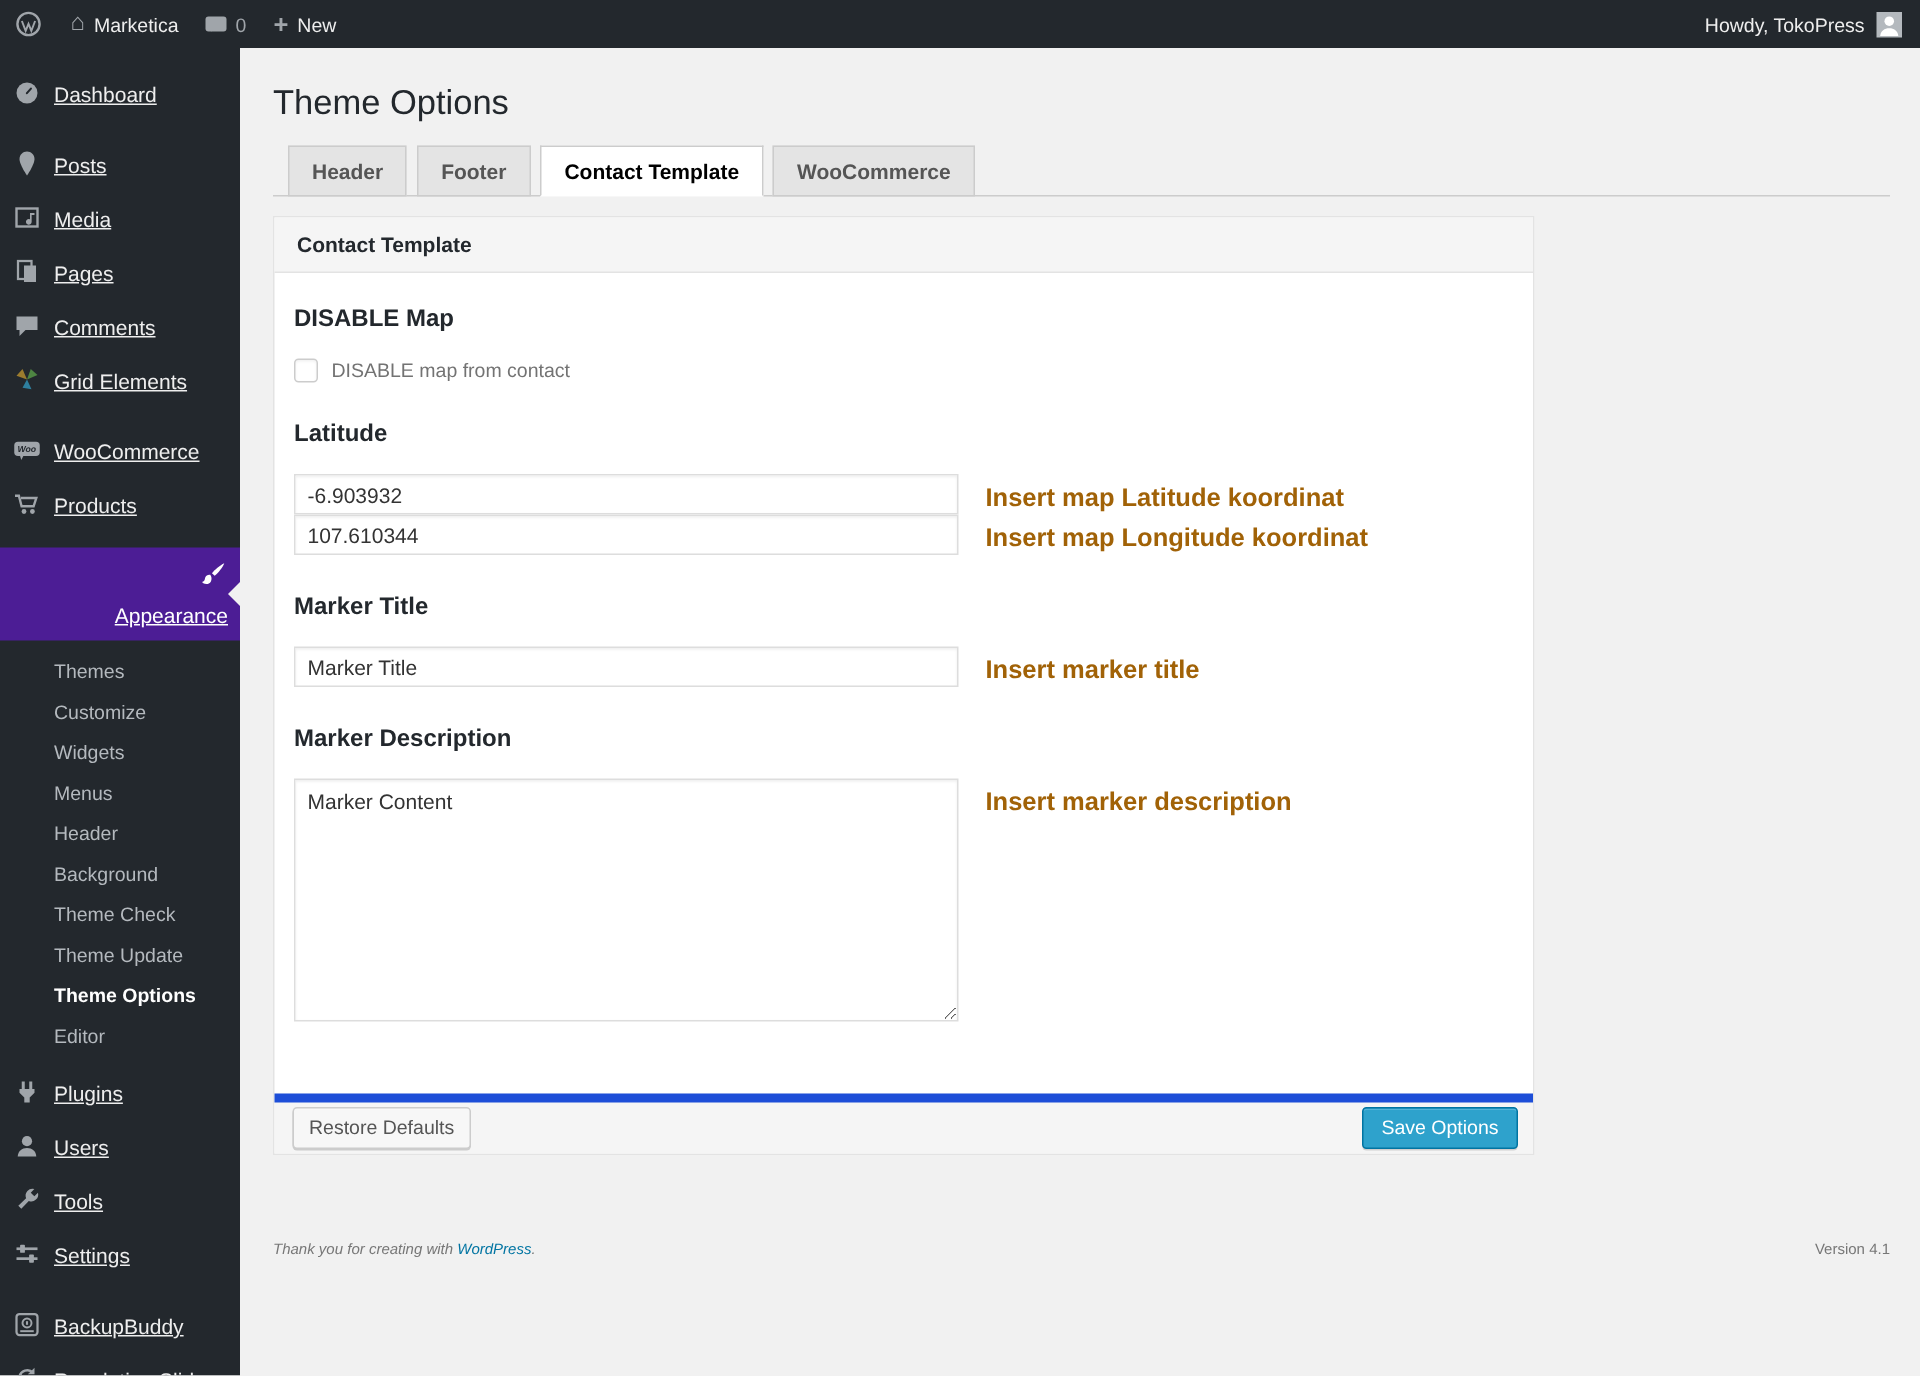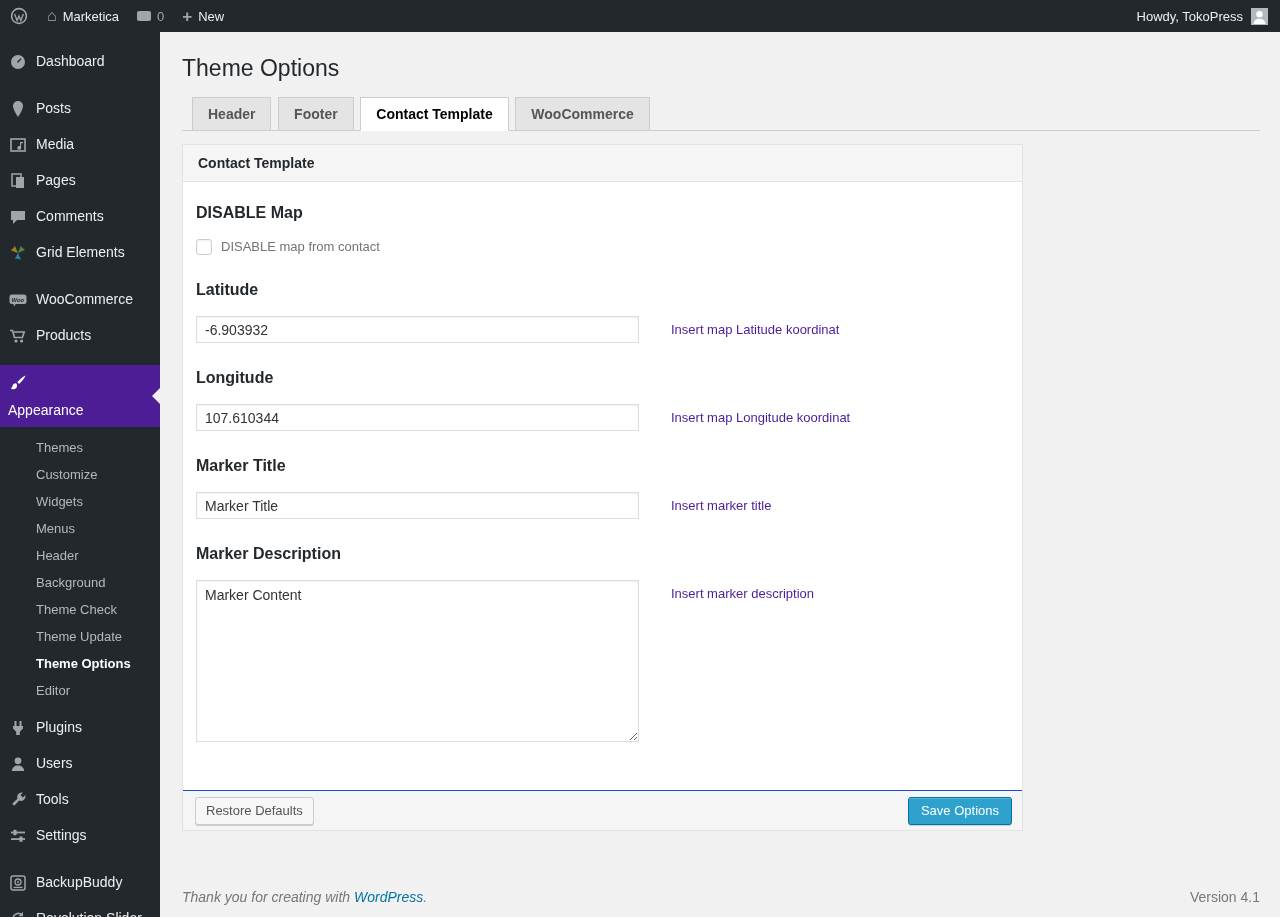--- a/index.html
+++ b/index.html
@@ -32,22 +32,22 @@
     border:4px solid transparent; border-top-color:#a0a5aa; border-left-width:2px; border-right-width:4px; }
   .howdy { padding:0 12px; gap:8px;text-align:right; }
   .avatar { width:17px; height:17px; background:#b4b9be; display:inline-flex; align-items:flex-end; justify-content:center; overflow:hidden; }
 
   
   .sidebar {
     position:absolute; top:32px; left:0; bottom:0; width:160px;
     background:#23282d; padding-top:12px; z-index:40;
   }
   .menu-item {
-    display:flex; align-items:flex-start; gap:8px;
-    padding:8px 8px; font-size:14px; color:#eee; cursor:pointer; line-height:18px;
+    display:flex; align-items:flex-end; gap:8px;
+    padding:8px 8px; font-size:14px; color:#eee; cursor:pointer; line-height:18px;text-decoration:underline;
   }
   .micon { width:20px; height:20px; flex:none; display:inline-flex; align-items:center; justify-content:center; }
   .micon svg { display:block; }
   .gap { margin-top:11px; }
   .menu-item.active {
     background:#4c1d95; color:#fff; position:relative;flex-direction:column;
   }
   .menu-item.active:after {
     content:""; position:absolute; right:0; top:50%; margin-top:-8px;
     border:8px solid transparent; border-right-color:#f1f1f1;
@@ -81,53 +81,53 @@
   }
   .panel-body { padding:10px 20px 48px 13px; }
   .field-label { font-size:16px; font-weight:700; color:#23282d; margin:26px 0 17px; }
   .field-label.first { margin-top:12px; }
   .checkbox-row { display:flex; align-items:flex-start; gap:9px; color:#737373; font-size:13px; }
   .checkbox-row input[type=checkbox] {
     appearance:none; -webkit-appearance:none; width:16px; height:16px;
     border:1px solid #ccc; border-radius:3px; background:#fff; cursor:pointer;
     box-shadow: inset 0 1px 2px rgba(0,0,0,.06);
   }
-  .input-row { display:flex; align-items:flex-start; gap:32px; }
+  .input-row { display:flex; align-items:flex-start; gap:18px; }
   .input-row input[type=text] {
     width:443px; height:27px; border:1px solid #ddd; background:#fff;
     box-shadow: inset 0 1px 2px rgba(0,0,0,.07);
     font-family:"Liberation Sans",sans-serif; font-size:14px; color:#333; padding:3px 8px;
   }
   .input-row textarea {
     width:443px; height:162px; border:1px solid #ddd; background:#fff;
     box-shadow: inset 0 1px 2px rgba(0,0,0,.07);
     font-family:"Liberation Sans",sans-serif; font-size:14px; color:#333; padding:6px 8px;
     resize: vertical;
   }
-  .help { color:#4c1d95; font-size:13px; padding-top:6px; }
+  .help { color:#a16207; font-size:17px; padding-top:6px;font-weight:bold; }
 
   .panel-footer {
-    background:#f5f5f5; border-top:1px solid #1d4ed8;
+    background:#f5f5f5; border-top:6px solid #1d4ed8;
     padding:6px 10px 6px 12px; display:flex; justify-content:space-between; align-items:center;
     height:40px;
   }
   .btn { font-family:"Liberation Sans",sans-serif; font-size:13px; border-radius:3px; cursor:pointer; line-height:16px; }
   .btn-secondary {
     background:#f7f7f7; border:1px solid #ccc; color:#555;
     padding:5px 10px; box-shadow:0 1px 0 #ccc;
   }
   .btn-primary {
     background:#2ea2cc; border:1px solid #0074a2; color:#fff;
     padding:5px 12px;
     box-shadow: inset 0 1px 0 rgba(120,200,230,.5), 0 1px 0 rgba(0,0,0,.15);
   }
 
   .page-footer {
     margin-top:58px; display:flex; justify-content:space-between; align-items:baseline;
-    color:#777; font-size:14px;
+    color:#777; font-size:10px;
   }
   .thanks { font-style:italic; }
   .thanks a { color:#0074a2; text-decoration:none; cursor:pointer; }
 </style>
 </head>
 <body>
 
 <div class="adminbar">
   <div class="ab-left">
     <span class="ab-item wp-logo">
@@ -360,21 +360,20 @@
         <input type="checkbox" style="">
         <span>DISABLE map from contact</span>
       </label>
 
       <div class="field-label">Latitude</div>
       <div class="input-row">
         <input type="text" value="-6.903932" style="">
         <span class="help">Insert map Latitude koordinat</span>
       </div>
 
-      <div class="field-label">Longitude</div>
       <div class="input-row">
         <input type="text" value="107.610344" style="">
         <span class="help">Insert map Longitude koordinat</span>
       </div>
 
       <div class="field-label">Marker Title</div>
       <div class="input-row">
         <input type="text" value="Marker Title" style="">
         <span class="help">Insert marker title</span>
       </div>

